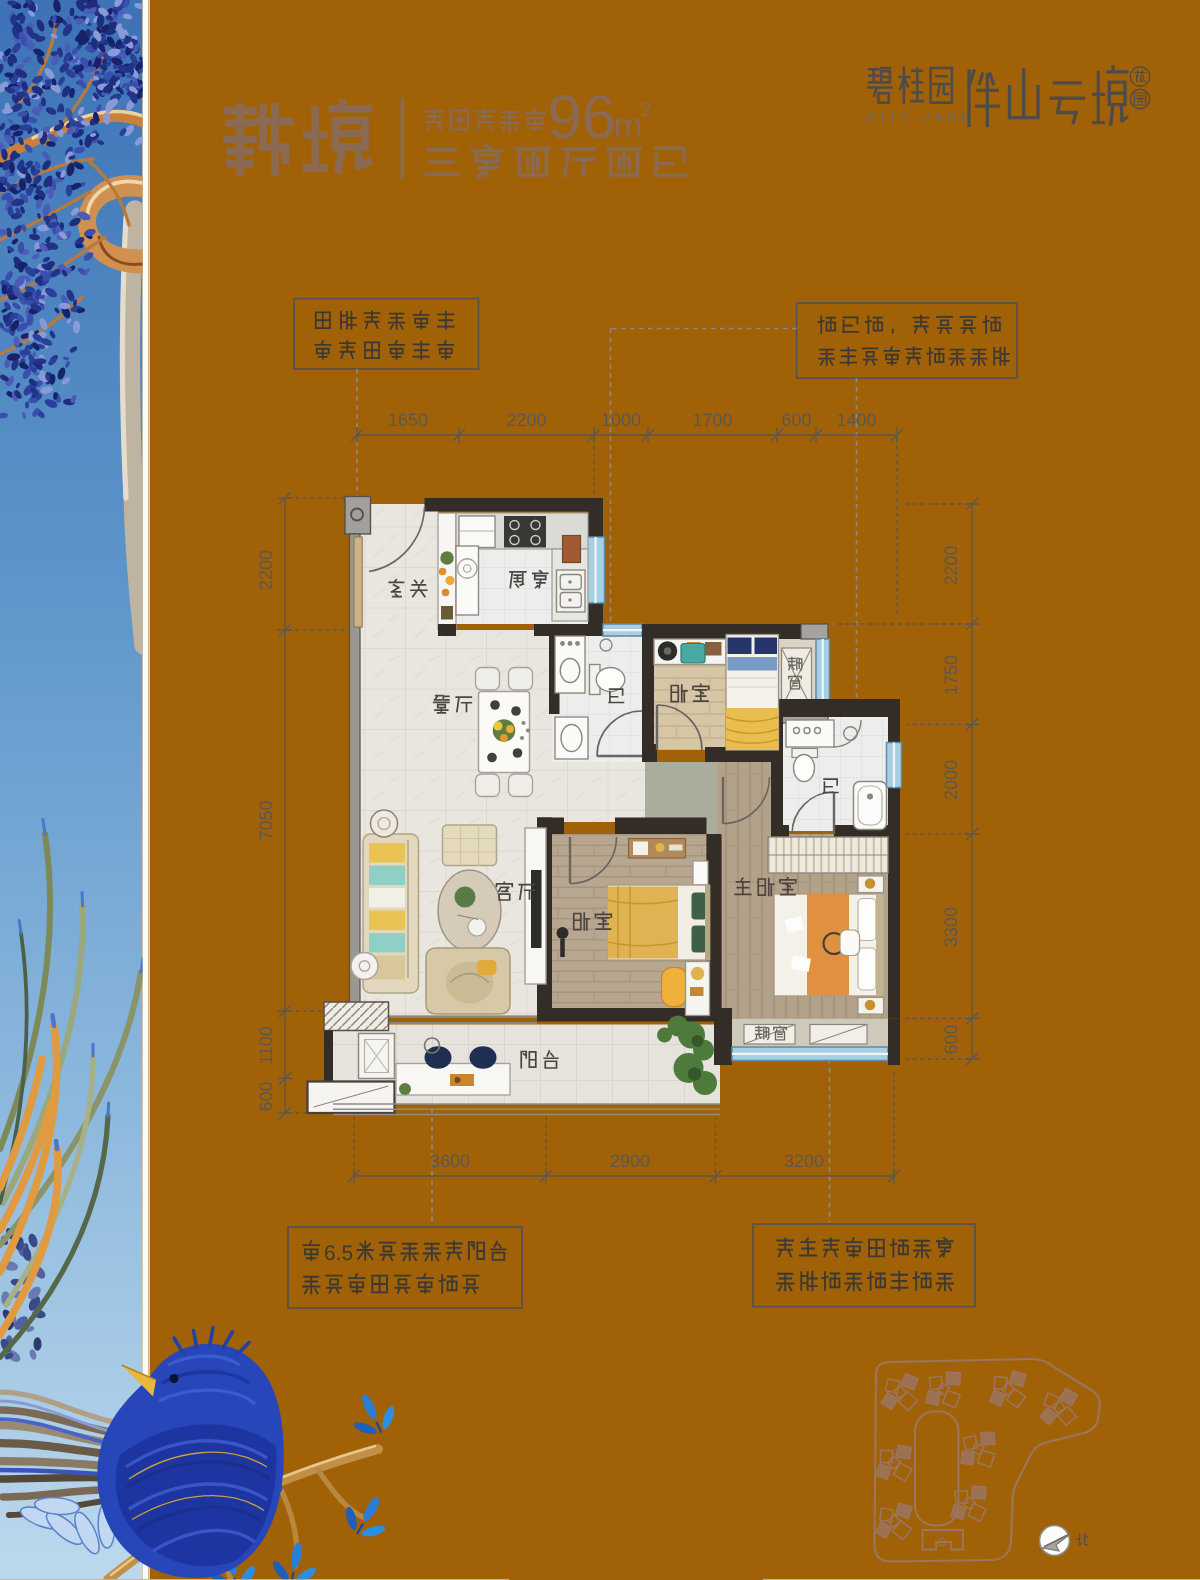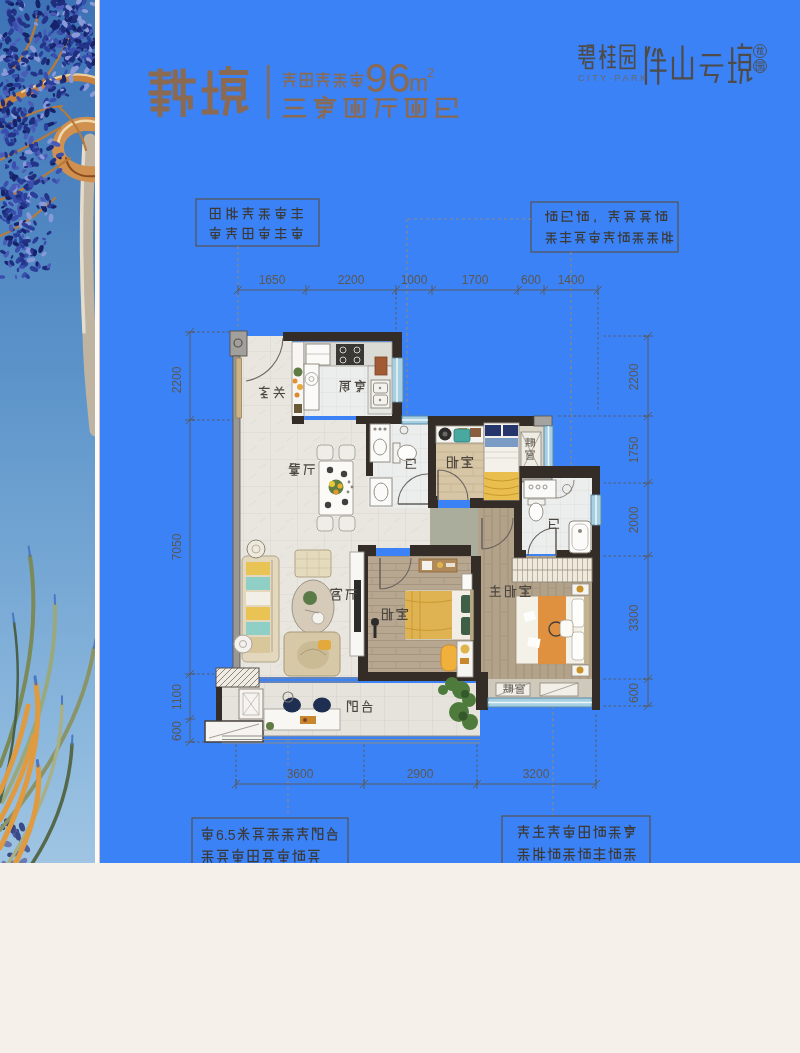--- a/index.html
+++ b/index.html
@@ -1,14 +1,14 @@
 <!DOCTYPE html>
 <html><head><meta charset="utf-8"><style>
 html,body{margin:0;padding:0;background:#f6f0ea;font-family:"Liberation Sans",sans-serif;}
-#page{position:relative;width:800px;height:863px;overflow:hidden;background:#3b82f6;}
+#page{position:relative;width:800px;height:1053px;overflow:hidden;background:#a16207;}
 </style></head><body>
 <div id="page">
 <svg width="800" height="1053" viewBox="0 0 800 1053" style="position:absolute;left:0;top:0">
 <defs>
 <linearGradient id="sky" x1="0" y1="0" x2="0" y2="1">
  <stop offset="0" stop-color="#3d73b6"></stop>
           <stop offset="0.35" stop-color="#5b93c9"></stop>
  <stop offset="0.7" stop-color="#8cb8dd"></stop>
           <stop offset="1" stop-color="#bdd8ec"></stop>
 </linearGradient>

